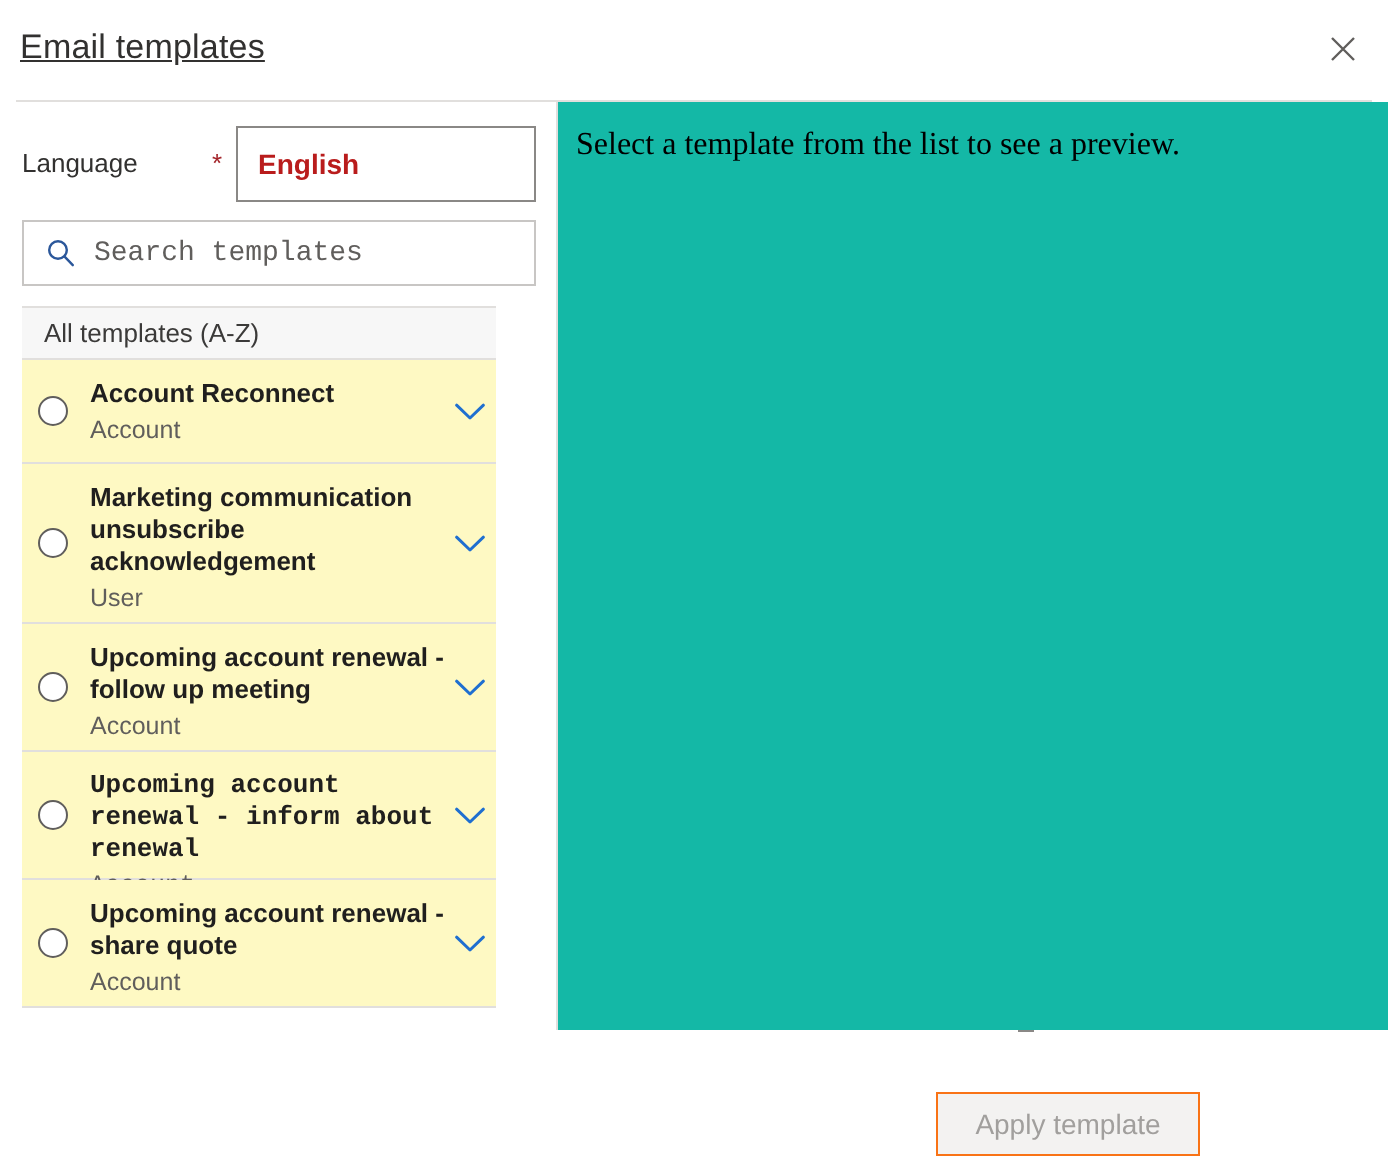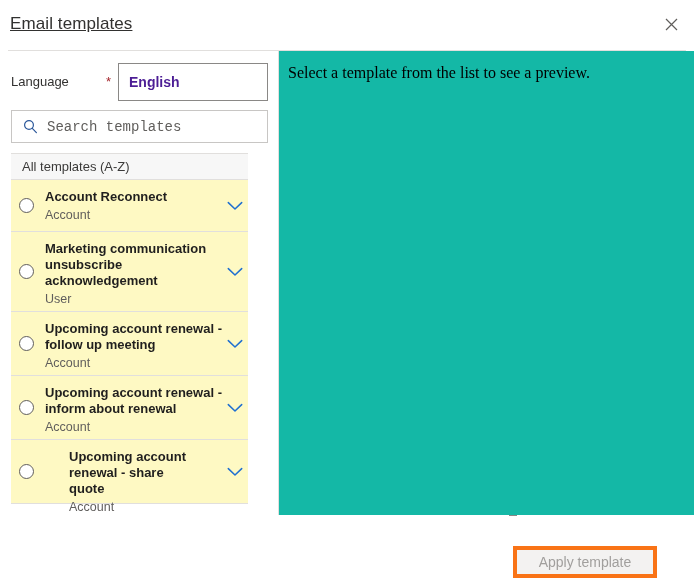--- a/index.html
+++ b/index.html
@@ -78,21 +78,21 @@
     width: 150px; height: 38px;
     border: 1px solid #8a8886;
     background: #ffffff;
     display: flex;
     align-items: center;
     padding-left: 10px;
   }
   #language-value {
     font-size: 14px;
     font-weight: 700;
-    color: #4c1d95;
+    color: #b91c1c;
   }
 
   #search-box {
     position: absolute;
     left: 11px; top: 59px;
     width: 257px; height: 33px;
     border: 1px solid #c8c6c4;
     background: #ffffff;
     display: flex;
     align-items: center;
@@ -223,29 +223,28 @@
   
   #dialog-footer {
     position: absolute;
     left: 0; top: 516px;
     width: 694px; height: 68px;
     background: #ffffff;
   }
   #apply-template-button {
     position: absolute;
     left: 468px; top: 30px;
-    width: 144px; height: 32px;
+    width: 132px; height: 32px;
     background: #f3f2f1;
-    border: 4px solid #f97316;
+    border: 1px solid #f97316;
     color: #a19f9d;
     font-family: "Liberation Sans", sans-serif;
     font-size: 14px;
     cursor: default;
     padding: 0;
-    margin-left: 45px;
   }
   #cancel-button {
     position: absolute;
     left: 602px; top: 30px;
     width: 82px; height: 32px;
     background: #ffffff;
     border: 1px solid #0078d4;
     color: #0f6cbd;
     font-family: "Liberation Sans", sans-serif;
     font-size: 14px;
@@ -324,31 +323,31 @@
           <div class="item-subtitle">Account</div>
         </div>
         <div class="item-chevron" style="margin-top: 27px;">
           <svg width="16" height="10" viewBox="0 0 16 10" aria-hidden="true">
             <path d="M1.3 1.6 L8 8 L14.7 1.6" stroke="#1f6fd0" stroke-width="1.5" fill="none" stroke-linecap="round" stroke-linejoin="round"></path>
           </svg>
         </div>
       </div>
       <div class="list-item" style="height: 64px;">
         <div class="item-radio" style="margin-top: 24px;"></div>
-        <div class="item-text" style="padding-top: 9px;">
+        <div class="item-text" style="padding-top: 9px; font-family: Liberation Mono, monospace;">
           <div class="item-title">Upcoming account renewal - inform about renewal</div>
           <div class="item-subtitle">Account</div>
         </div>
         <div class="item-chevron" style="margin-top: 27px;">
           <svg width="16" height="10" viewBox="0 0 16 10" aria-hidden="true">
             <path d="M1.3 1.6 L8 8 L14.7 1.6" stroke="#1f6fd0" stroke-width="1.5" fill="none" stroke-linecap="round" stroke-linejoin="round"></path>
           </svg>
         </div>
       </div>
-      <div class="list-item" style="height: 64px; gap: 24px;">
+      <div class="list-item" style="height: 64px;">
         <div class="item-radio" style="margin-top: 24px;"></div>
         <div class="item-text" style="padding-top: 9px;">
           <div class="item-title">Upcoming account renewal - share quote</div>
           <div class="item-subtitle">Account</div>
         </div>
         <div class="item-chevron" style="margin-top: 27px;">
           <svg width="16" height="10" viewBox="0 0 16 10" aria-hidden="true">
             <path d="M1.3 1.6 L8 8 L14.7 1.6" stroke="#1f6fd0" stroke-width="1.5" fill="none" stroke-linecap="round" stroke-linejoin="round"></path>
           </svg>
         </div>

